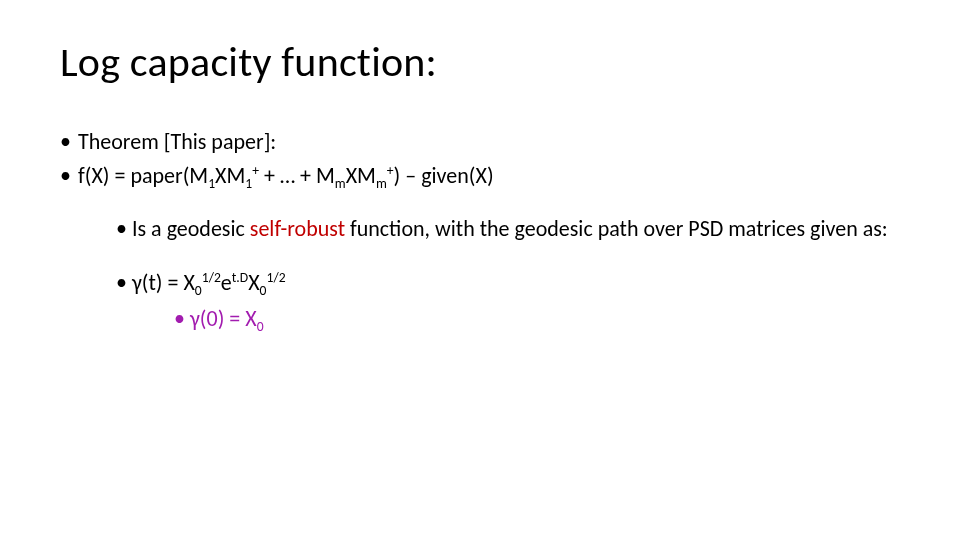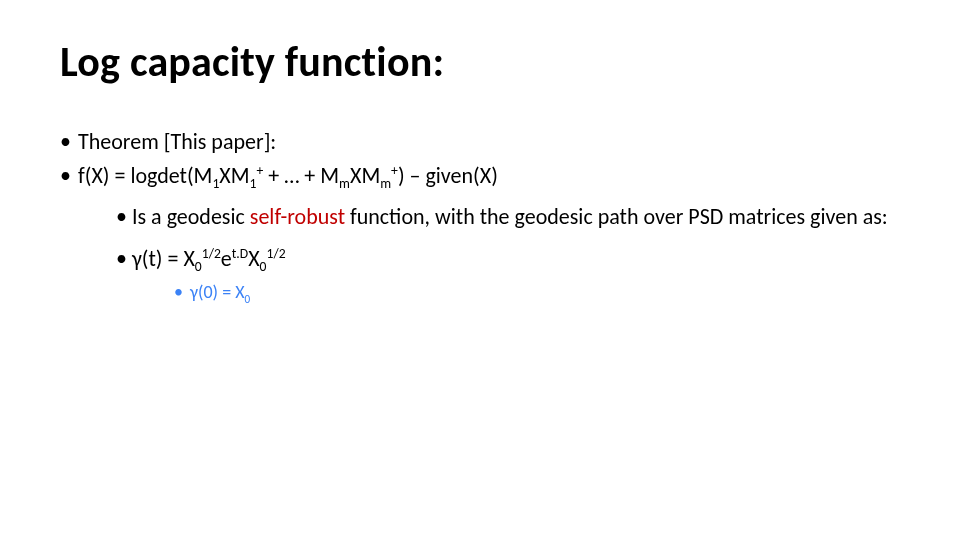--- a/index.html
+++ b/index.html
@@ -12,21 +12,21 @@
     color: #000000;
   }
   .slide {
     box-sizing: border-box;
     width: 960px;
     height: 540px;
     padding: 36px 60px 0 60px;
   }
   .title {
     font-size: 42px;
-    font-weight: 700;
+    font-weight: 400;
     letter-spacing: 0.2px;
     margin: 0 0 40px 0;
     color: #000;
   }
   .lvl1 {
     font-size: 22px;
     line-height: 1.35;
     margin: 0 0 4px 0;
     padding-left: 18px;
     position: relative;
@@ -34,38 +34,38 @@
   }
   .lvl1::before {
     content: "•";
     position: absolute;
     left: 0;
     top: 0;
   }
   .lvl2 {
     font-size: 22px;
     line-height: 1.35;
-    margin: 12px 0 2px 0;
+    margin: 24px 0 2px 0;
     padding-left: 72px;
     position: relative;
     color: #000;
   }
   .lvl2::before {
     content: "•";
     position: absolute;
     left: 56px;
     top: 0;
   }
   .lvl3 {
-    font-size: 18px;
+    font-size: 22px;
     line-height: 1.35;
     margin: 6px 0 0 0;
     padding-left: 130px;
     position: relative;
-    color: #3b82f6;
+    color: #a21caf;
   }
   .lvl3::before {
     content: "•";
     position: absolute;
     left: 114px;
     top: 0;
   }
   .red { color: #c00000; }
   sub { font-size: 0.62em; vertical-align: sub; line-height: 0; }
   sup { font-size: 0.62em; vertical-align: super; line-height: 0; }
@@ -75,21 +75,21 @@
 
 <div class="slide">
 
   <h1 class="title">Log capacity function:</h1>
 
   <p class="lvl1">
     <span>Theorem [This paper]:</span>
   </p>
 
   <p class="lvl1">
-    <span>f(X) = logdet(M</span><sub>1</sub><span>XM</span><sub>1</sub><sup>+</sup><span> + … + M</span><sub>m</sub><span>XM</span><sub>m</sub><sup>+</sup><span>) – given(X)</span>
+    <span>f(X) = paper(M</span><sub>1</sub><span>XM</span><sub>1</sub><sup>+</sup><span> + … + M</span><sub>m</sub><span>XM</span><sub>m</sub><sup>+</sup><span>) – given(X)</span>
   </p>
 
   <p class="lvl2">
     <span>Is a geodesic </span><span class="red">self-robust</span><span> function, with the geodesic path over PSD matrices given as:</span>
   </p>
 
   <p class="lvl2">
     <span>γ(t) = X</span><sub>0</sub><sup>1/2</sup><span>e</span><sup>t.D</sup><span>X</span><sub>0</sub><sup>1/2</sup>
   </p>
 

